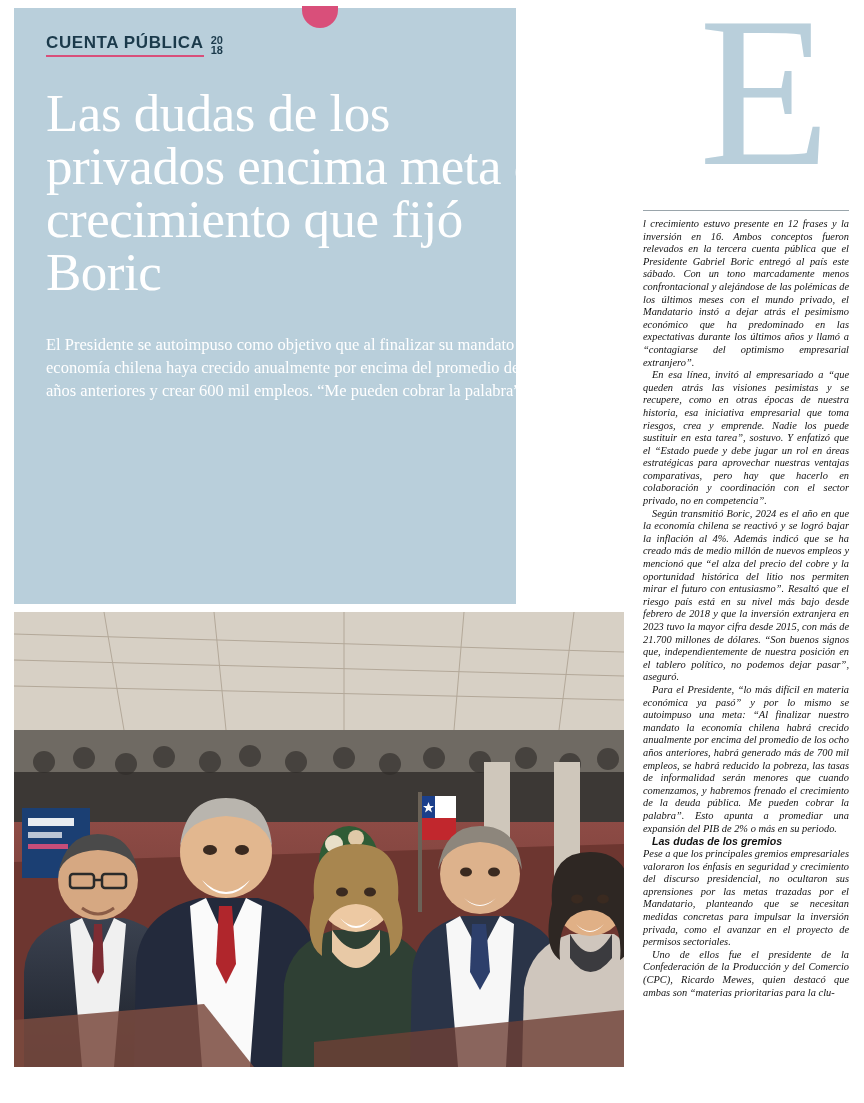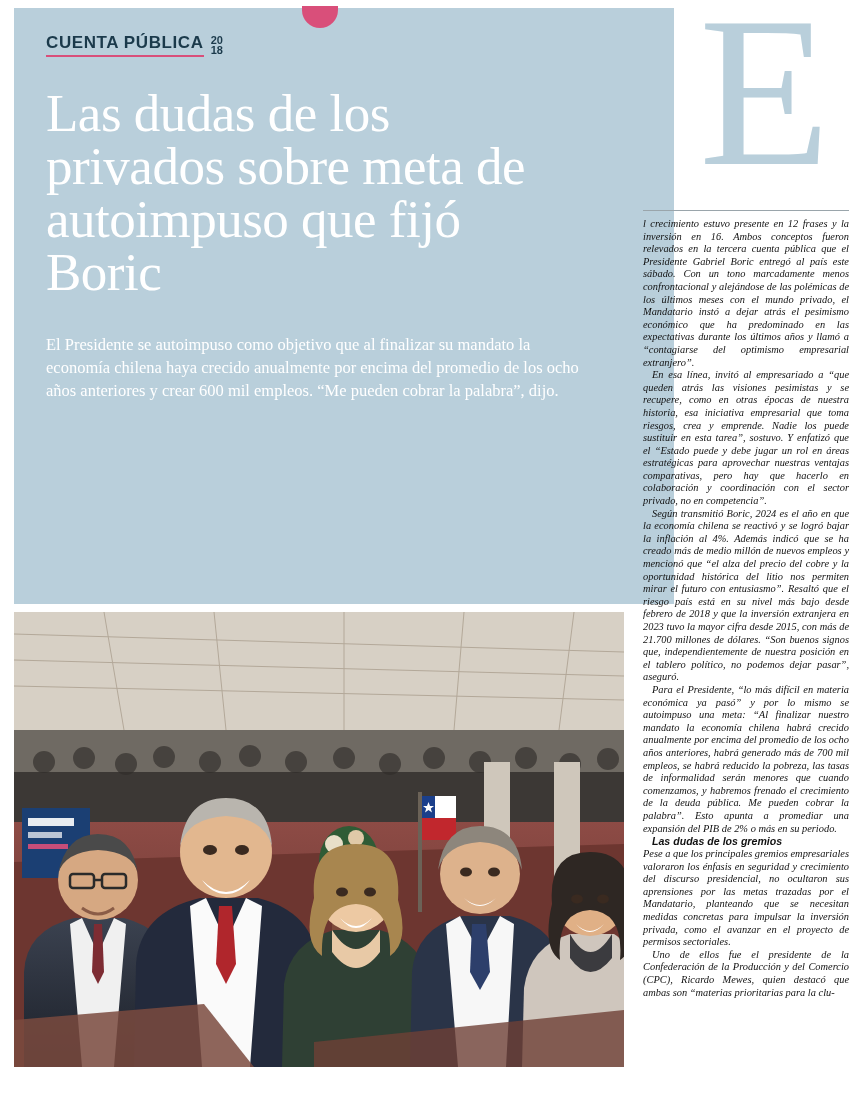--- a/index.html
+++ b/index.html
@@ -26,21 +26,21 @@
   .left-col {
     position: absolute;
     left: 14px;
     top: 8px;
     width: 610px;
     height: 1070px;
   }
 
   .hero {
     position: relative;
-    width: 660px;
+    width: 502px;
     height: 596px;
     background: #b9cfdb;
     box-sizing: border-box;
     padding: 26px 30px 0 32px;
   }
 
   
   .pink-dot {
     position: absolute;
     left: 288px;
@@ -205,21 +205,21 @@
       <div class="pink-dot"></div>
 
       <div class="kicker">
         <div class="kicker-text">CUENTA PÚBLICA</div>
         <div class="kicker-year">
           <span>20</span>
           <span>18</span>
         </div>
       </div>
 
-      <div class="headline">Las dudas de los privados sobre meta de autoimpuso que fijó Boric</div>
+      <div class="headline">Las dudas de los privados encima meta de crecimiento que fijó Boric</div>
 
       <div class="standfirst">El Presidente se autoimpuso como objetivo que al finalizar su mandato la economía chilena haya crecido anualmente por encima del promedio de los ocho años anteriores y crear 600 mil empleos. “Me pueden cobrar la palabra”, dijo.</div>
 
     </div>
 
     <div class="photo">
       <svg width="610" height="455" viewBox="0 0 610 455">
         <defs>
           <linearGradient id="wall" x1="0" y1="0" x2="0" y2="1">
             <stop offset="0%" stop-color="#cfc7bb"></stop>

